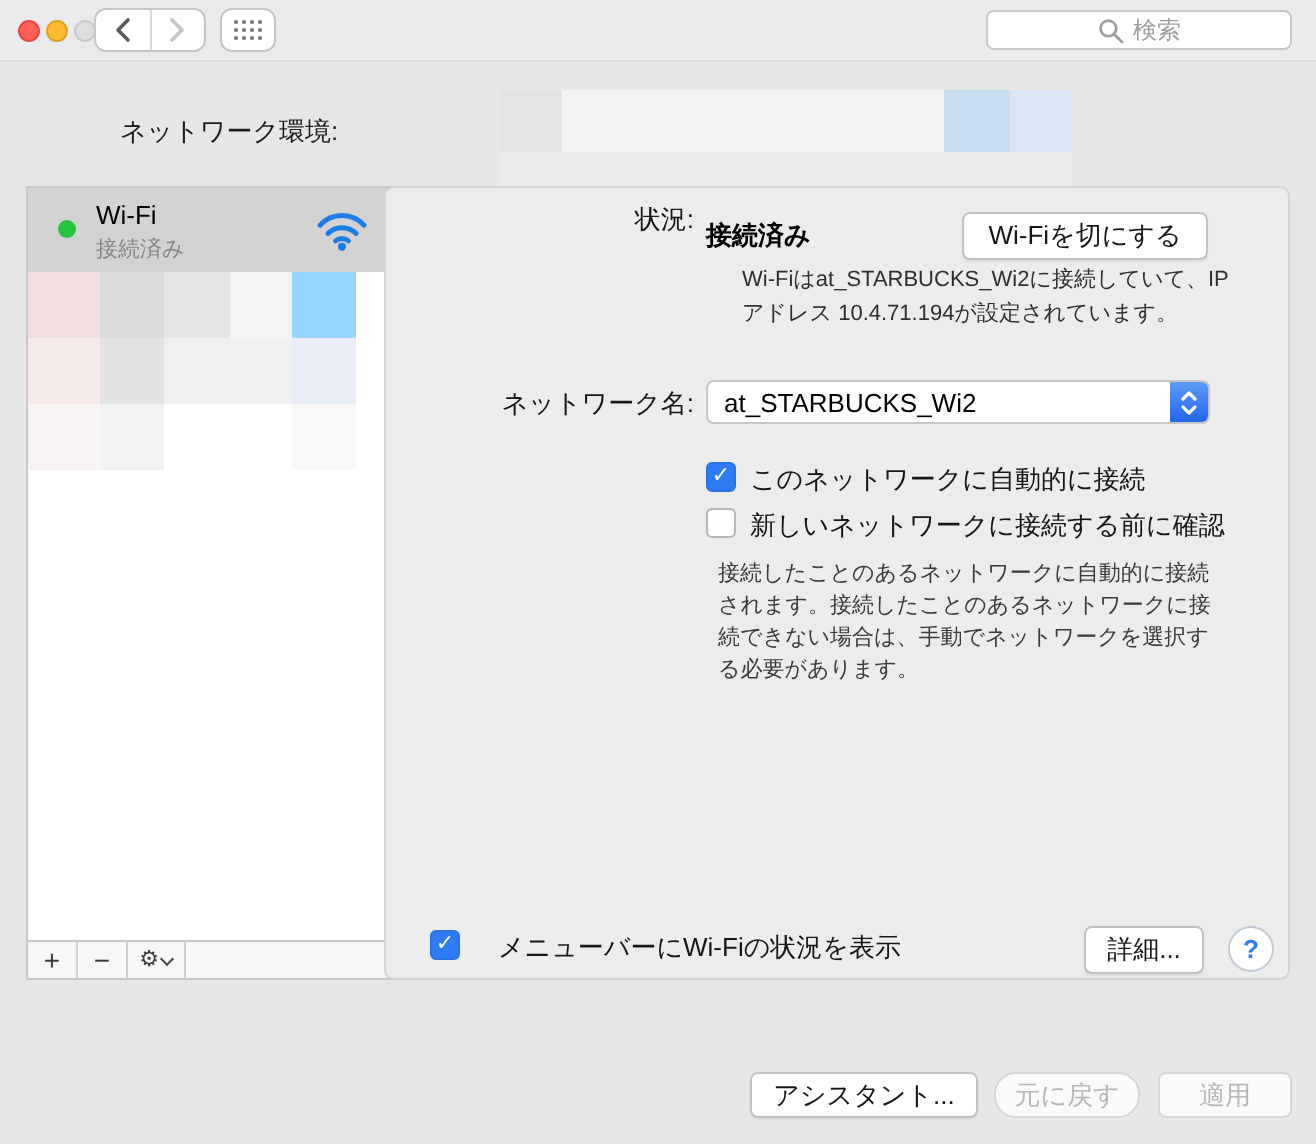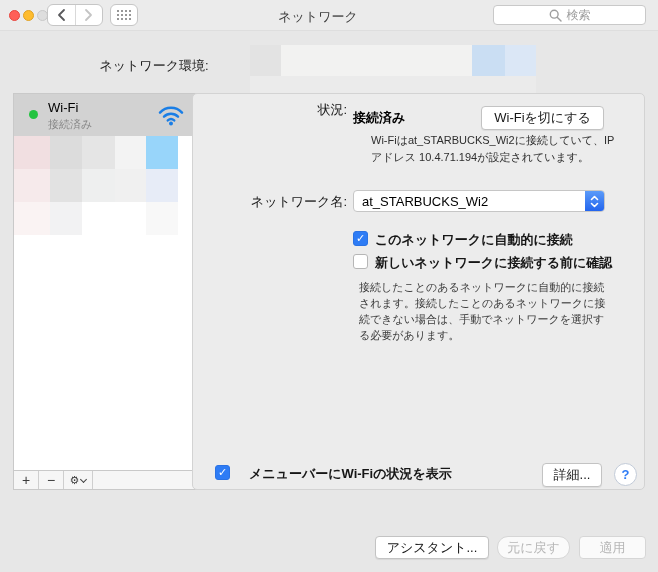--- a/index.html
+++ b/index.html
@@ -17,21 +17,21 @@
   .nav-btn + .nav-btn{border-left:1px solid #d9d9d9;}
   .grid-btn{position:absolute;left:110px;top:4px;width:28px;height:22px;background:#fff;border:1px solid #c6c6c6;
             border-radius:6px;display:flex;align-items:center;justify-content:center;padding:0;}
   .grid-icon{display:grid;grid-template-columns:repeat(4,2px);grid-auto-rows:2px;gap:2px;}
   .grid-icon i{background:#757575;border-radius:50%;}
   .win-title{position:absolute;left:150px;right:172px;top:8px;text-align:center;font-size:13px;color:#3e3e3e;}
   .search-field{position:absolute;left:493px;top:5px;width:153px;height:20px;background:#fff;border:1px solid #c9c9c9;
                 border-radius:4px;display:flex;align-items:center;justify-content:center;gap:5px;
                 color:#9e9e9e;font-size:12px;box-sizing:border-box;}
   
-  .loc-label{position:absolute;left:60px;top:57px;width:188px;text-align:center;font-size:13px;color:#1c1c1c;}
+  .loc-label{position:absolute;left:60px;top:57px;width:188px;text-align:left;font-size:13px;color:#1c1c1c;}
   .loc-popup{position:absolute;left:250px;top:45px;width:286px;height:31px;display:flex;}
   .loc-seg{height:100%;display:inline-block;}
   .loc-lower{position:absolute;left:250px;top:76px;width:286px;height:31px;}
   
   .sidebar{position:absolute;left:13px;top:93px;width:184px;height:397px;background:#fff;
            border:1px solid #c9c9c9;box-sizing:border-box;}
   .service{position:absolute;left:0;top:0;right:0;height:42px;background:#d2d2d2;}
   .svc-dot{position:absolute;left:15px;top:16px;width:9px;height:9px;border-radius:50%;}
   .svc-name{position:absolute;left:34px;top:6px;font-size:13px;color:#000;}
   .svc-status{position:absolute;left:34px;top:23px;font-size:11px;color:#868686;}
@@ -60,21 +60,21 @@
   .popup{position:absolute;left:160px;top:96px;width:252px;height:22px;background:#fff;border:1px solid #c6c6c6;
          border-radius:4px;box-sizing:border-box;display:flex;align-items:center;overflow:hidden;}
   .popup-text{flex:1;padding-left:8px;font-size:13px;color:#000;white-space:nowrap;}
   .popup-stepper{width:19px;align-self:stretch;background:linear-gradient(#5b9bf9,#2365ee);
                  display:flex;flex-direction:column;align-items:center;justify-content:center;gap:1px;}
   .checkbox{position:absolute;width:15px;height:15px;border-radius:3px;background:#fff;border:1px solid #b6b6b6;
             box-sizing:border-box;display:flex;align-items:center;justify-content:center;}
   .checkbox .check{display:none;}
   .checkbox.checked{background:#2e7cf5;border-color:#2a72e4;}
   .checkbox.checked .check{display:block;color:#fff;font-size:11px;font-weight:bold;line-height:13px;}
-  .cb-label{position:absolute;font-size:13px;color:#161616;font-weight:bold;}
+  .cb-label{position:absolute;font-size:13px;color:#161616;}
   .help-text{position:absolute;left:166px;top:185px;width:248px;font-size:11px;line-height:16px;color:#3a3a3a;}
   .advanced-btn{position:absolute;left:349px;top:369px;width:60px;height:24px;}
   .help-circle{position:absolute;left:421px;top:369px;width:23px;height:23px;border-radius:50%;background:#fff;
                border:1px solid #c2cbd8;color:#2e7cf5;font-size:13px;font-weight:bold;display:flex;
                align-items:center;justify-content:center;box-sizing:border-box;font-family:inherit;}
   
   .footer-btn{position:absolute;top:536px;height:23px;}
   .assistant-btn{left:375px;width:114px;}
   .revert-btn{left:497px;width:73px;border-radius:11px;}
   .apply-btn{left:579px;width:67px;}
@@ -109,21 +109,20 @@
           <i></i>
           <i></i>
           <i></i>
           <i></i>
           <i></i>
           <i></i>
           <i></i>
           <i></i>
       </span>
     </button>
-    <div class="win-title">ネットワーク</div>
     <div class="search-field">
       <svg width="13" height="13" viewBox="0 0 13 13">
         <circle cx="5.2" cy="5.2" r="3.9" fill="none" stroke="#9e9e9e" stroke-width="1.4"></circle>
         <line x1="8.2" y1="8.2" x2="12" y2="12" stroke="#9e9e9e" stroke-width="1.4" stroke-linecap="round"></line>
       </svg>
       <span>検索</span>
     </div>
   </div>
 
   <div class="loc-label">ネットワーク環境:</div>

